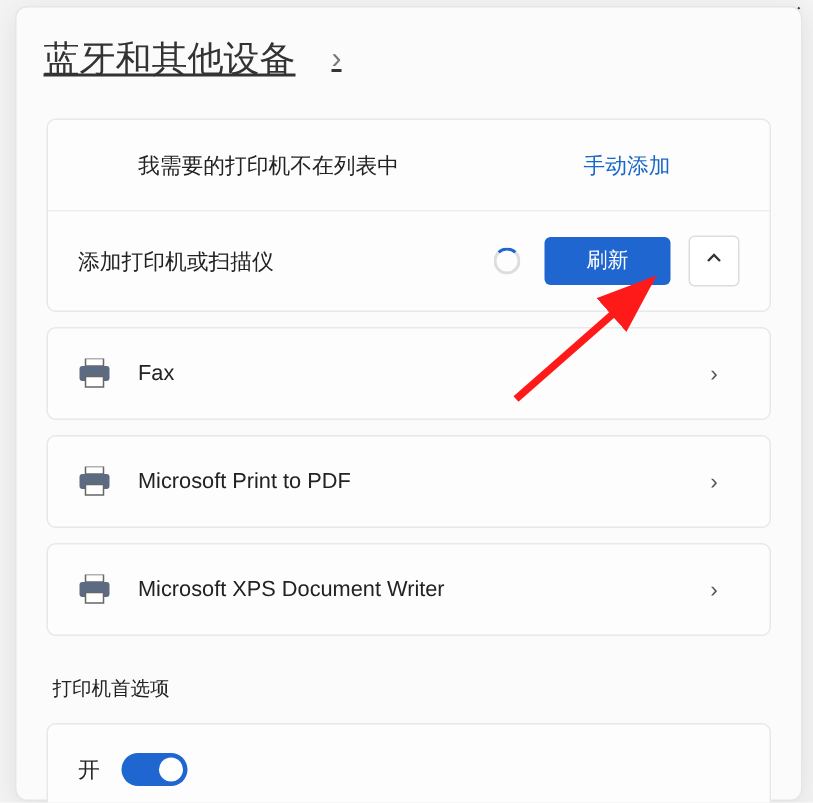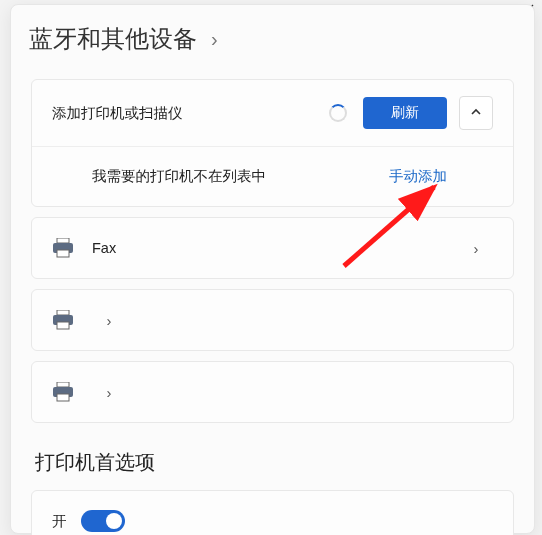--- a/index.html
+++ b/index.html
@@ -27,25 +27,26 @@
     width: 525px;
     margin: 4px 0 0 10px;
     height: 530px;
     padding: 18px 0 0 0;
     box-shadow: 0 4px 18px rgba(0,0,0,0.08);
     position: relative;
   }
   .breadcrumb {
     display: flex;
     align-items: center;
-    gap: 14px;
+    gap: 24px;
     padding: 0 8px 14px 18px;
     font-size: 24px;
     color: #333;
     font-weight: 400;
+    text-decoration: underline;
   }
   .breadcrumb .sep { color: #777; font-size: 20px; }
   .card {
     margin: 10px 20px;
     border: 1px solid #e8e8e8;
     border-radius: 6px;
     background: #fdfdfd;
   }
   .row {
     display: flex;
@@ -78,21 +79,21 @@
   }
   .link { color: #1967c7; font-size: 14.5px; cursor:pointer; }
   .spinner {
     width:18px;height:18px;border:2px solid #ddd;border-top-color:#1f66d0;
     border-radius:50%;margin-right:16px;
     animation: spin 1s linear infinite;
   }
   @keyframes spin { to { transform: rotate(360deg);} }
   .section-title {
     padding: 16px 24px 4px 24px;
-    font-size: 20px;
+    font-size: 13px;
     color: #222;
   }
   .toggle {
     width: 44px; height: 22px; border-radius: 12px; background:#1f66d0;
     position: relative; cursor:pointer;
   }
   .toggle::after {
     content:""; position:absolute; right:3px; top:3px; width:16px; height:16px;
     background:#fff; border-radius:50%;
   }
@@ -121,36 +122,36 @@
 
 <div class="panel">
 
   <div class="breadcrumb">
     <span>蓝牙和其他设备</span>
     <span class="sep">›</span>
   </div>
 
   <div class="card">
     <div class="row">
+      <span class="label indent">我需要的打印机不在列表中</span>
+      <span class="link">手动添加</span>
+      <div style="width:46px"></div>
+    </div>
+    <div class="row">
       <span class="label">添加打印机或扫描仪</span>
       <div class="spinner"></div>
       <button class="btn-primary">刷新</button>
       <div class="chevron-box">
         <span>
           <svg width="12" height="12" viewBox="0 0 12 12">
               <polyline points="2,8 6,4 10,8" fill="none" stroke="#333" stroke-width="1.6"></polyline>
             </svg>
         </span>
       </div>
     </div>
-    <div class="row">
-      <span class="label indent">我需要的打印机不在列表中</span>
-      <span class="link">手动添加</span>
-      <div style="width:46px"></div>
-    </div>
   </div>
 
   <div class="card">
     <div class="row">
       <div class="icon-col">
         <svg width="22" height="20" viewBox="0 0 22 20">
             <rect x="5" y="0" width="12" height="5" fill="#fff" stroke="#666"></rect>
             <rect x="1" y="5" width="20" height="10" rx="2" fill="#5c6b82"></rect>
             <rect x="5" y="12" width="12" height="7" fill="#fff" stroke="#666"></rect>
           </svg>
@@ -162,33 +163,35 @@
 
   <div class="card">
     <div class="row">
       <div class="icon-col">
         <svg width="22" height="20" viewBox="0 0 22 20">
             <rect x="5" y="0" width="12" height="5" fill="#fff" stroke="#666"></rect>
             <rect x="1" y="5" width="20" height="10" rx="2" fill="#5c6b82"></rect>
             <rect x="5" y="12" width="12" height="7" fill="#fff" stroke="#666"></rect>
           </svg>
       </div>
+      <span class="label">Microsoft Print to PDF</span>
       <span class="chevron">›</span>
     </div>
   </div>
 
   <div class="card">
     <div class="row">
       <div class="icon-col">
         <svg width="22" height="20" viewBox="0 0 22 20">
             <rect x="5" y="0" width="12" height="5" fill="#fff" stroke="#666"></rect>
             <rect x="1" y="5" width="20" height="10" rx="2" fill="#5c6b82"></rect>
             <rect x="5" y="12" width="12" height="7" fill="#fff" stroke="#666"></rect>
           </svg>
       </div>
+      <span class="label">Microsoft XPS Document Writer</span>
       <span class="chevron">›</span>
     </div>
   </div>
 
   <div class="section-title">打印机首选项</div>
 
   <div class="card">
     <div class="row">
       <span class="toggle-state">开</span>
       <div class="toggle"></div>

